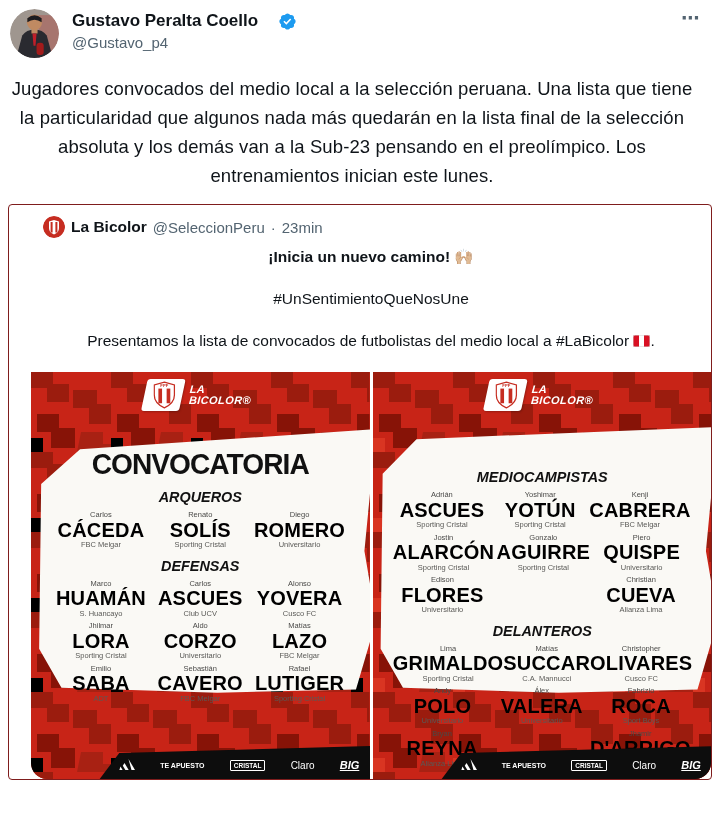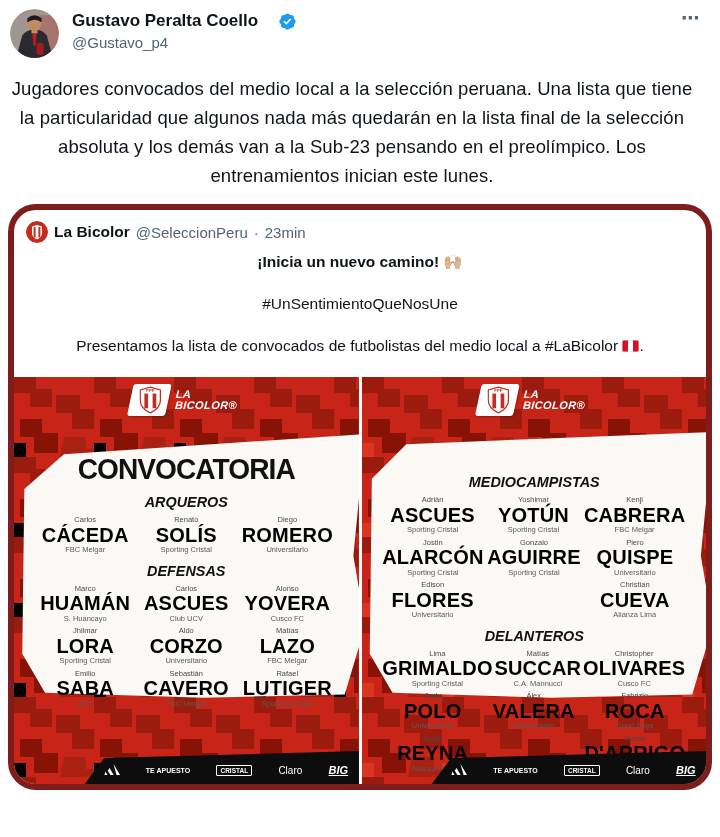--- a/index.html
+++ b/index.html
@@ -16,21 +16,21 @@
   .author-name{font-size:17px;font-weight:700;line-height:20px;}
   .verified{width:19px;height:19px;flex:0 0 auto;}
   .handle{font-size:15px;color:#536471;line-height:20px;margin-top:2px;}
   .more-btn{color:#536471;font-size:18px;font-weight:700;letter-spacing:1px;padding:2px 4px;cursor:pointer;line-height:14px;}
   
   .tweet-text{
     margin:12px 24px 14px 8px;font-size:18.5px;line-height:29px;letter-spacing:.1px;text-align:center;
   }
   
   .quote-card{
-    margin:6px 8px 0 8px;border:6px solid #7f1d1d;border-radius:28px;overflow:hidden;background:#fff;cursor:pointer;
+    margin:6px 8px 0 8px;border:1px solid #7f1d1d;border-radius:4px;overflow:hidden;background:#fff;cursor:pointer;padding-left:22px;
   }
   .quote-header{display:flex;align-items:center;gap:6px;padding:11px 12px 2px 12px;}
   .q-avatar{width:22px;height:22px;border-radius:50%;overflow:hidden;flex:0 0 auto;}
   .q-name{font-size:15.5px;font-weight:700;}
   .q-meta{font-size:15px;color:#536471;}
   .quote-text{padding:6px 12px 0 12px;font-size:15.5px;line-height:21px;text-align:center;}
   .quote-text p{margin:0 0 21px 0;}
   .quote-text p.lead{font-weight:700;margin-bottom:21px;}
   .flag{
     display:inline-block;width:17px;height:12px;vertical-align:-1px;border-radius:2px;

